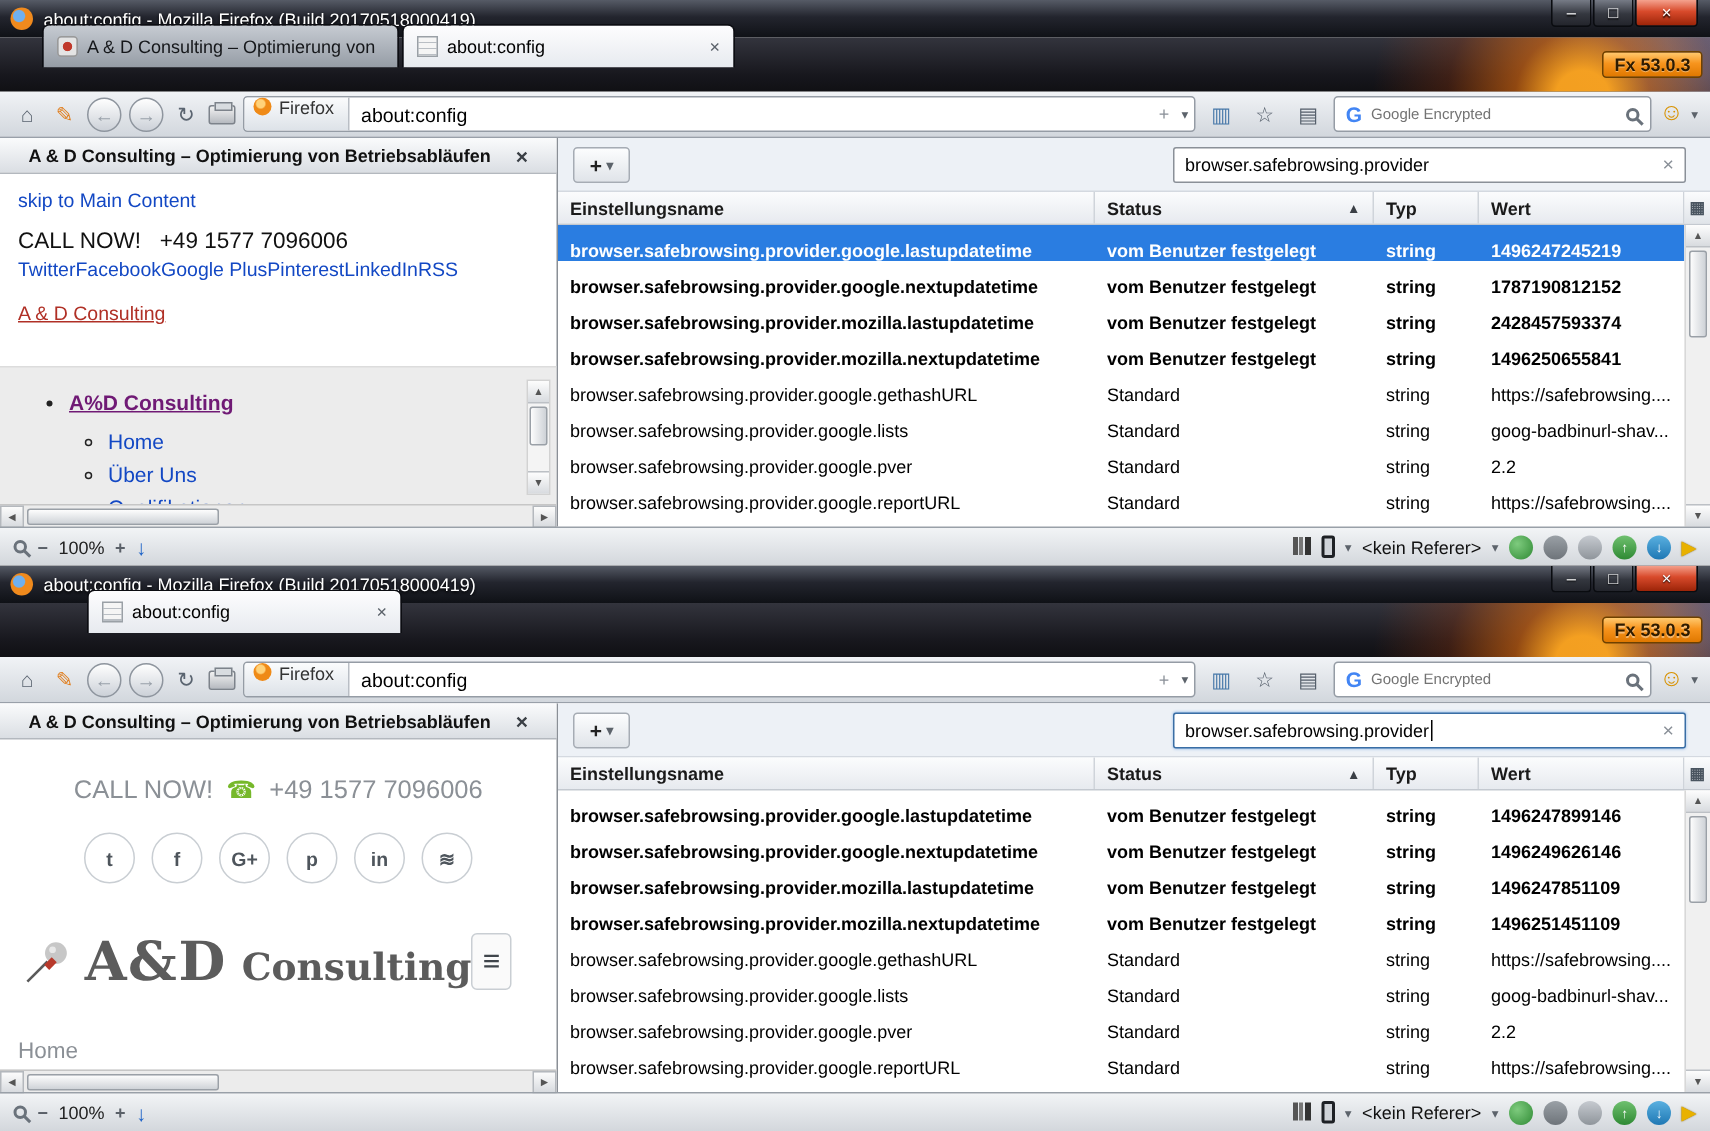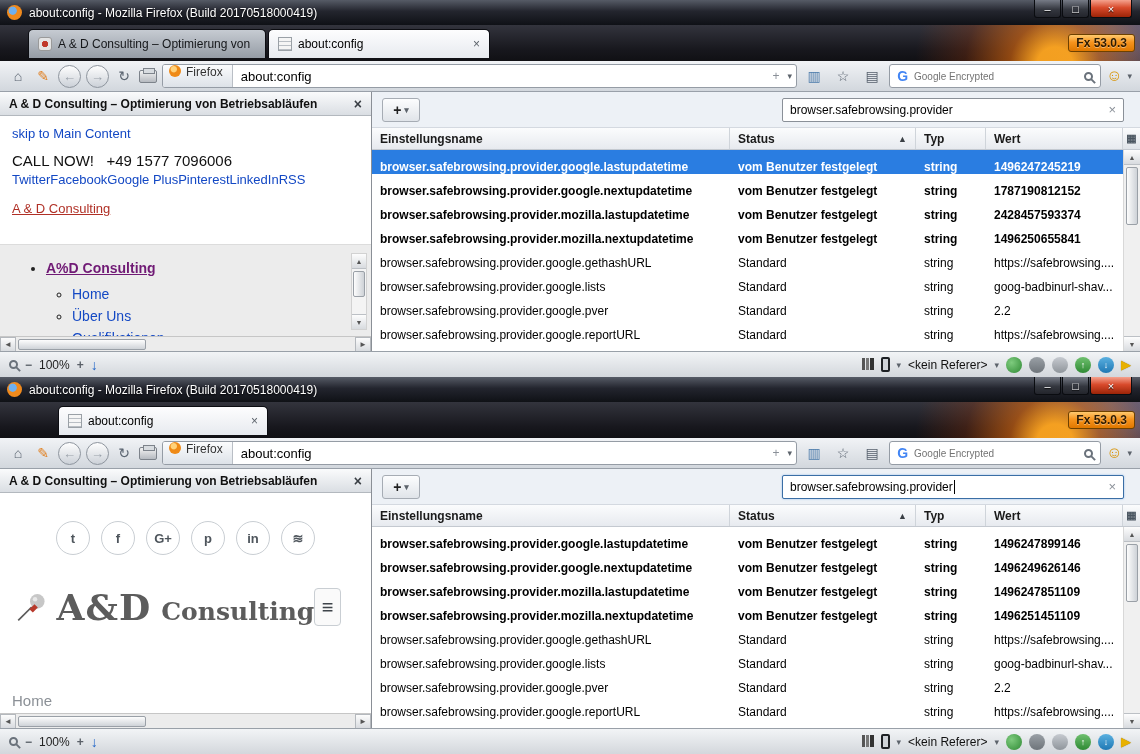--- a/index.html
+++ b/index.html
@@ -17,21 +17,21 @@
   .winbtn { width:27px; height:18px; display:flex; align-items:center; justify-content:center; color:#fff; font-size:11px;
             background:linear-gradient(#767b86,#34373f 55%,#23252c); border:1px solid #0a0c10; border-top:none; border-radius:0 0 3px 3px; text-shadow:0 1px 1px #000; }
   .winbtn.close { width:42px; background:linear-gradient(#f5a28e,#d84a2b 45%,#9c2408); }
 
   
   .tabbar { flex:0 0 36px; height:36px; position:relative;
             background:
               radial-gradient(circle at 1055px 40px, rgba(255,166,32,.95) 0 18px, rgba(248,116,12,.55) 45px, rgba(180,60,5,.25) 90px, transparent 140px),
               radial-gradient(circle at 1140px -6px, rgba(110,150,220,.55) 0 30px, transparent 110px),
               linear-gradient(#33343d,#17171d 70%, #101014); }
-  .tabs { position:absolute; left:28px; bottom:3px; display:flex; gap:2px;justify-content:flex-end; }
+  .tabs { position:absolute; left:28px; bottom:16px; display:flex; gap:2px;justify-content:flex-end; }
   .tabs.tabs-single { left:58px; }
   .tab { height:29px; display:flex; align-items:center; gap:6px; padding:0 9px; font-size:12px; border-radius:5px 5px 0 0;
          border:1px solid #0c0d12; border-bottom:none; white-space:nowrap; overflow:hidden; }
   .tab.active { background:linear-gradient(#fdfdfe,#e7eaef); color:#000; }
   .tab.inactive { background:linear-gradient(#c6cbd2,#959ca5); color:#15171a; }
   .tab-label { overflow:hidden; white-space:nowrap; flex:1; }
   .tclose { color:#5c636b; font-size:12px; margin-left:8px; }
   .fav { flex:0 0 14px; width:14px; height:14px; }
   .fav-ad { border-radius:3px; background:radial-gradient(circle at 50% 50%, #c0392b 0 34%, #e4e4e4 40% 100%); border:1px solid #9a9a9a; }
   .fav-cfg { width:12px; height:14px; background:repeating-linear-gradient(#f5f5f5 0 3px, #b9bec4 3px 4px); border:1px solid #9aa0a6; }
@@ -63,21 +63,21 @@
   .mag::after { content:""; position:absolute; width:6px; height:2px; background:#6a727b; transform:rotate(45deg); right:-5px; bottom:-3px; }
   .smiley { color:#d89200; font-size:16px; }
   .ddown { color:#5c636b; font-size:9px; }
 
   
   .content { flex:1; display:flex; min-height:0; }
 
   
   .sidebar { flex:0 0 372px; width:372px; border-right:1px solid #8a8f96; display:flex; flex-direction:column; background:#fff; min-height:0; }
   .sb-header { flex:0 0 24px; height:24px; background:linear-gradient(#fafbfc,#dadee3); border-bottom:1px solid #b3b8be;
-               display:flex; align-items:center; padding:0 9px; font-size:12px; font-weight:bold; color:#111;justify-content:center; }
+               display:flex; align-items:center; padding:0 19px; font-size:12px; font-weight:bold; color:#111;justify-content:center; }
   .sb-close { margin-left:auto; color:#3a3f45; font-weight:bold; font-size:14px; }
   .sb-body { flex:1; position:relative; overflow:hidden; padding:10px 12px; font-size:13px; color:#222; }
   .sb-hscroll { flex:0 0 15px; height:15px; background:#ececec; border-top:1px solid #c6c6c6; display:flex; align-items:center; }
   .hs-arrow { width:16px; height:15px; display:flex; align-items:center; justify-content:center; font-size:8px; color:#555;
               background:linear-gradient(#fcfcfc,#d8dbdf); border:1px solid #b4b8bd; }
   .hs-arrow.right { margin-left:auto; }
   .hs-thumb { width:128px; height:11px; margin:0 2px; background:linear-gradient(#fdfdfd,#cfd3d8); border:1px solid #9aa0a7; border-radius:2px; }
 
   a.link { color:#1348c4; cursor:pointer; }
   .callnow1 { font-size:15px; margin:11px 0 3px; color:#111; }
@@ -418,20 +418,25 @@
     <span class="ddown">▾</span>
   </div>
 
   <div class="content">
     <div class="sidebar">
       <div class="sb-header">
         <span>A &amp; D Consulting – Optimierung von Betriebsabläufen</span>
         <span class="sb-close">×</span>
       </div>
       <div class="sb-body">
+        <div class="callnow2">
+          <span>CALL NOW!</span>
+          <span class="phone-glyph">☎</span>
+          <span>+49 1577 7096006</span>
+        </div>
         <div class="social-row">
 
             <span class="soc">t</span>
 
             <span class="soc">f</span>
 
             <span class="soc">G+</span>
 
             <span class="soc">p</span>
 

